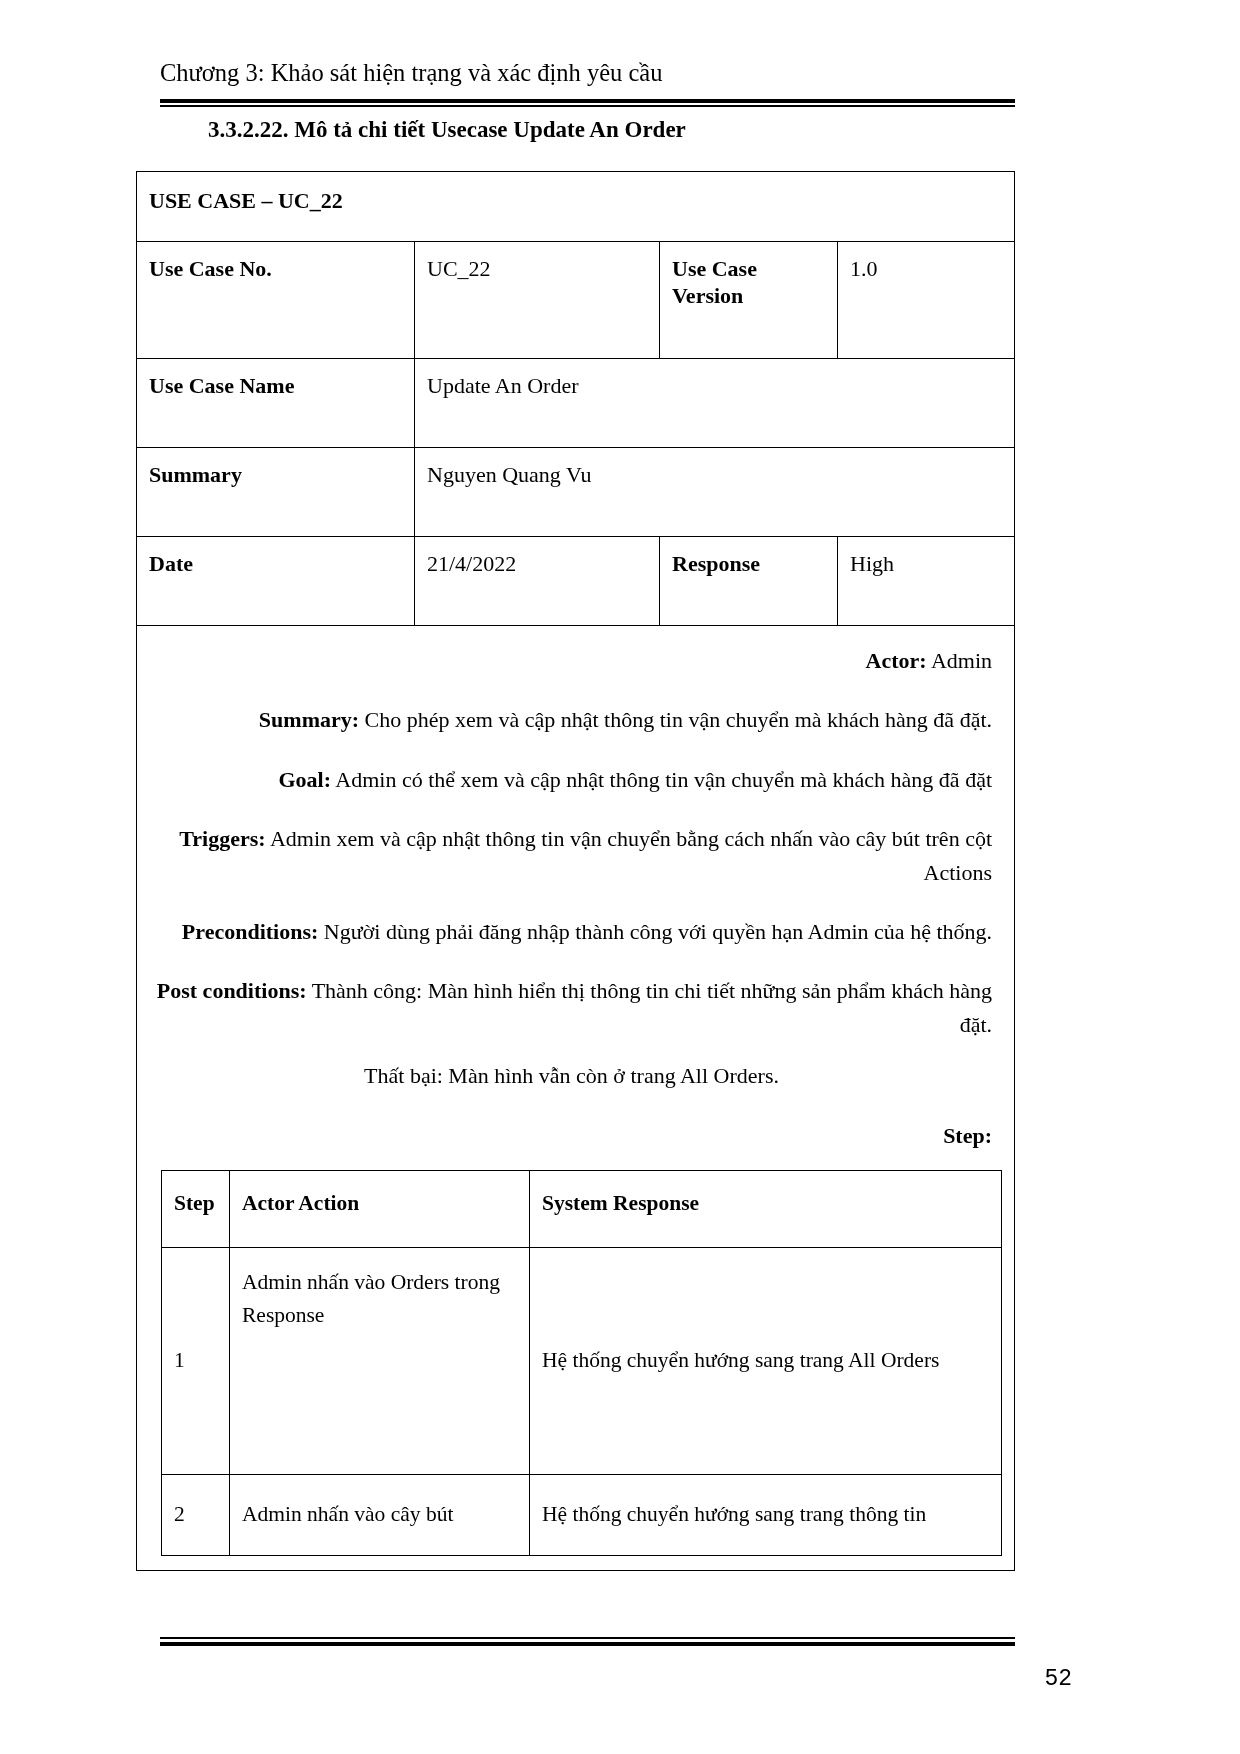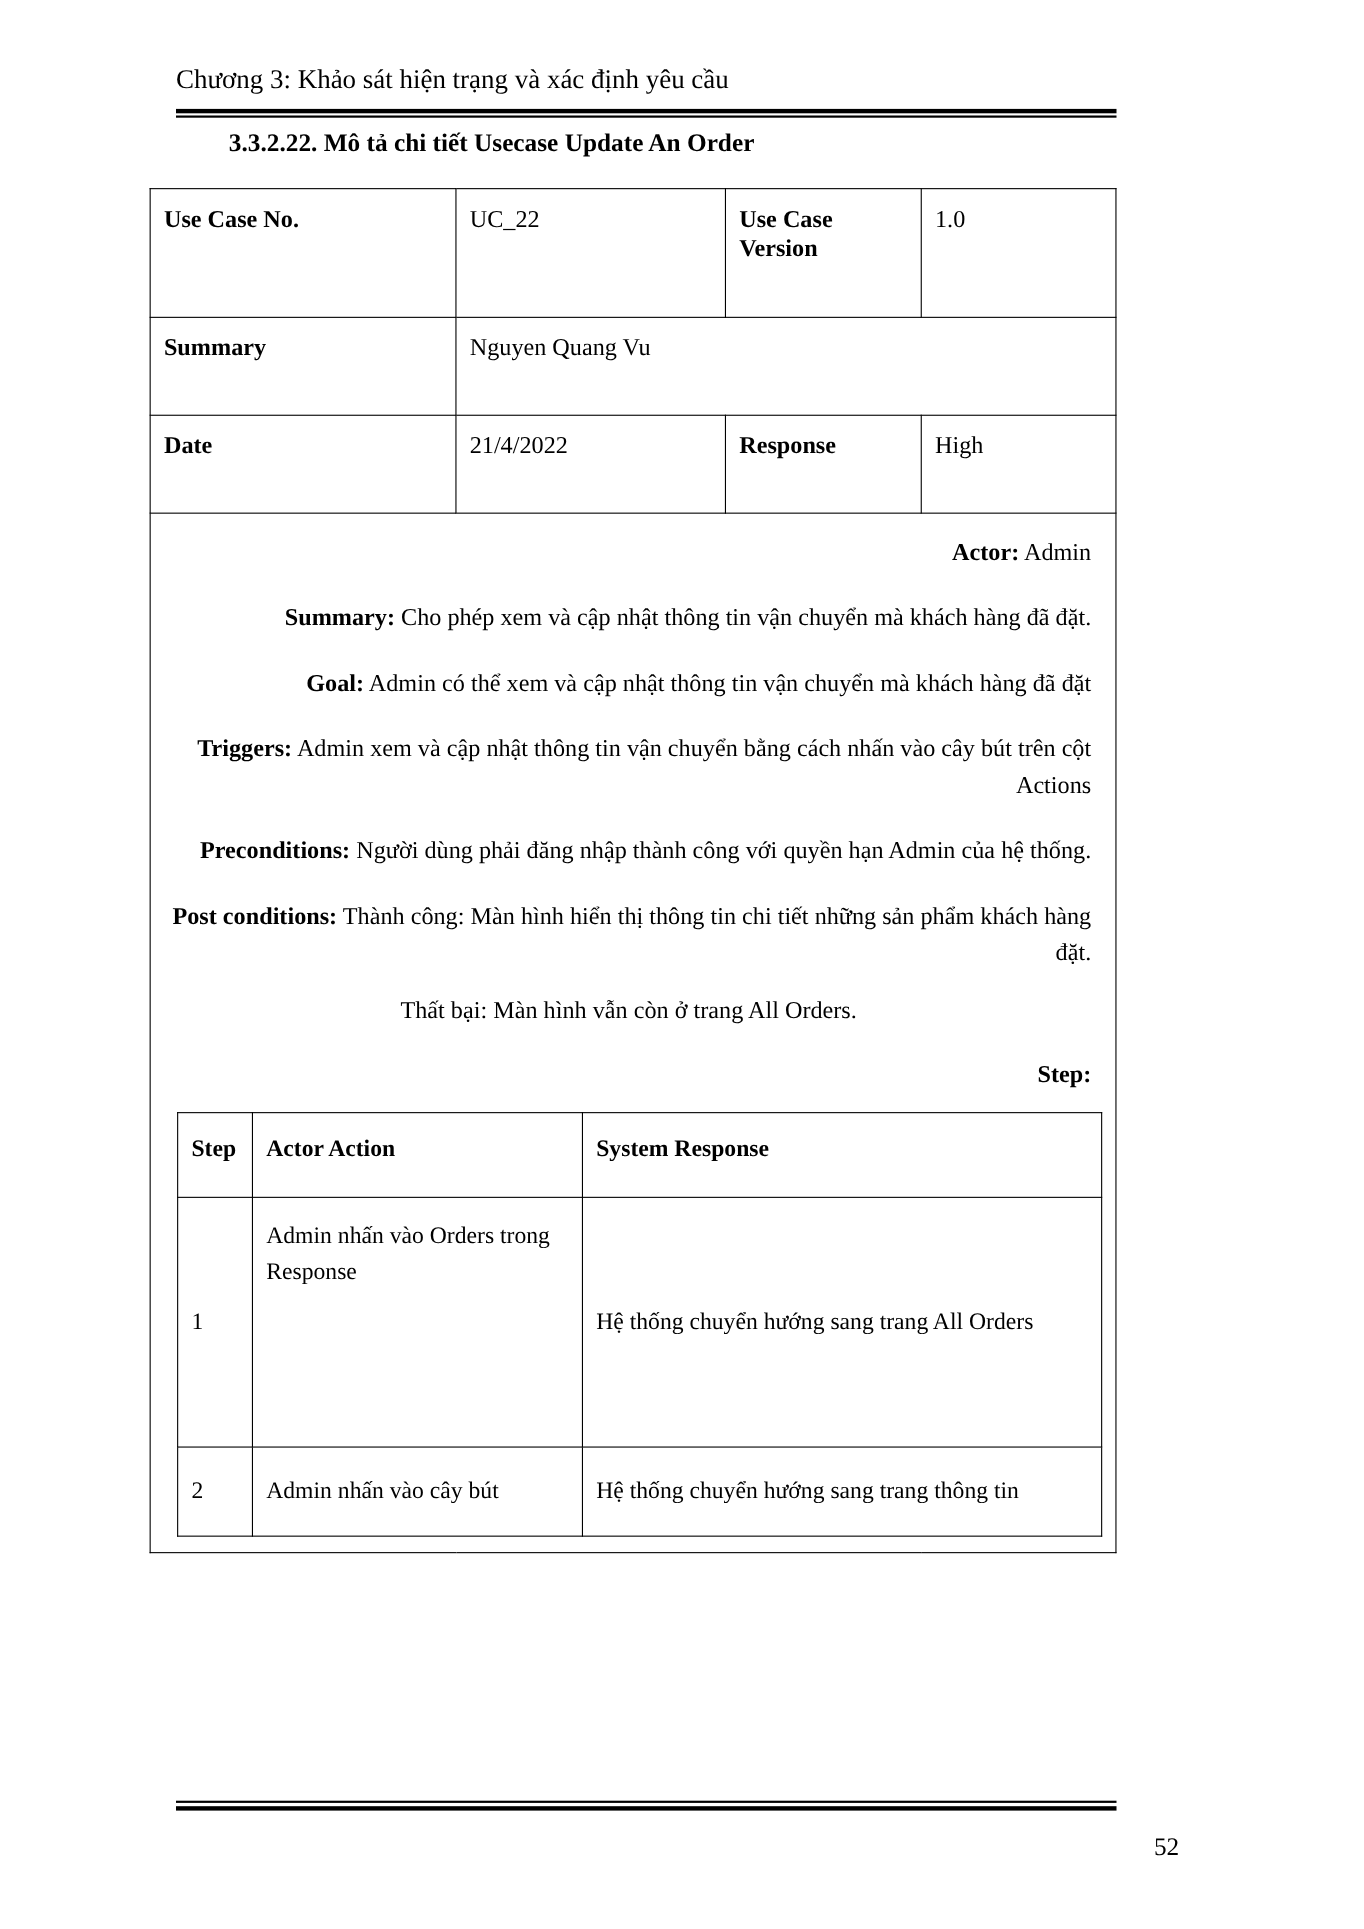--- a/index.html
+++ b/index.html
@@ -180,20 +180,21 @@
     left: 0; top: 5px;
     width: 100%;
     height: 4px;
     background: #000;
   }
   .page-number {
     position: absolute;
     right: 168px;
     top: 1666px;
     font-size: 23px;
+    font-family: Liberation Mono, monospace;
   }
 </style>
 </head>
 <body>
 
 <div class="page">
 
   <div class="doc-header">
     <div class="doc-header-text">Chương 3: Khảo sát hiện trạng và xác định yêu cầu</div>
   </div>
@@ -205,25 +206,32 @@
   <div class="section-heading">3.3.2.22. Mô tả chi tiết Usecase Update An Order</div>
 
   <table class="uc-table">
     <colgroup>
       <col style="width:278px">
       <col style="width:245px">
       <col style="width:178px">
       <col style="width:177px">
     </colgroup>
     <tbody>
+      <tr class="row-title">
+        <td colspan="4" class="lbl">USE CASE – UC_22</td>
+      </tr>
       <tr class="row-pair">
         <td class="lbl cell-pad-tall">Use Case No.</td>
         <td class="cell-pad-tall">UC_22</td>
         <td class="lbl cell-pad-tall">Use Case Version</td>
         <td class="cell-pad-tall">1.0</td>
+      </tr>
+      <tr class="row-pair">
+        <td class="lbl">Use Case Name</td>
+        <td colspan="3">Update An Order</td>
       </tr>
       <tr class="row-pair">
         <td class="lbl">Summary</td>
         <td colspan="3">Nguyen Quang Vu</td>
       </tr>
       <tr class="row-pair">
         <td class="lbl">Date</td>
         <td>21/4/2022</td>
         <td class="lbl">Response</td>
         <td>High</td>

